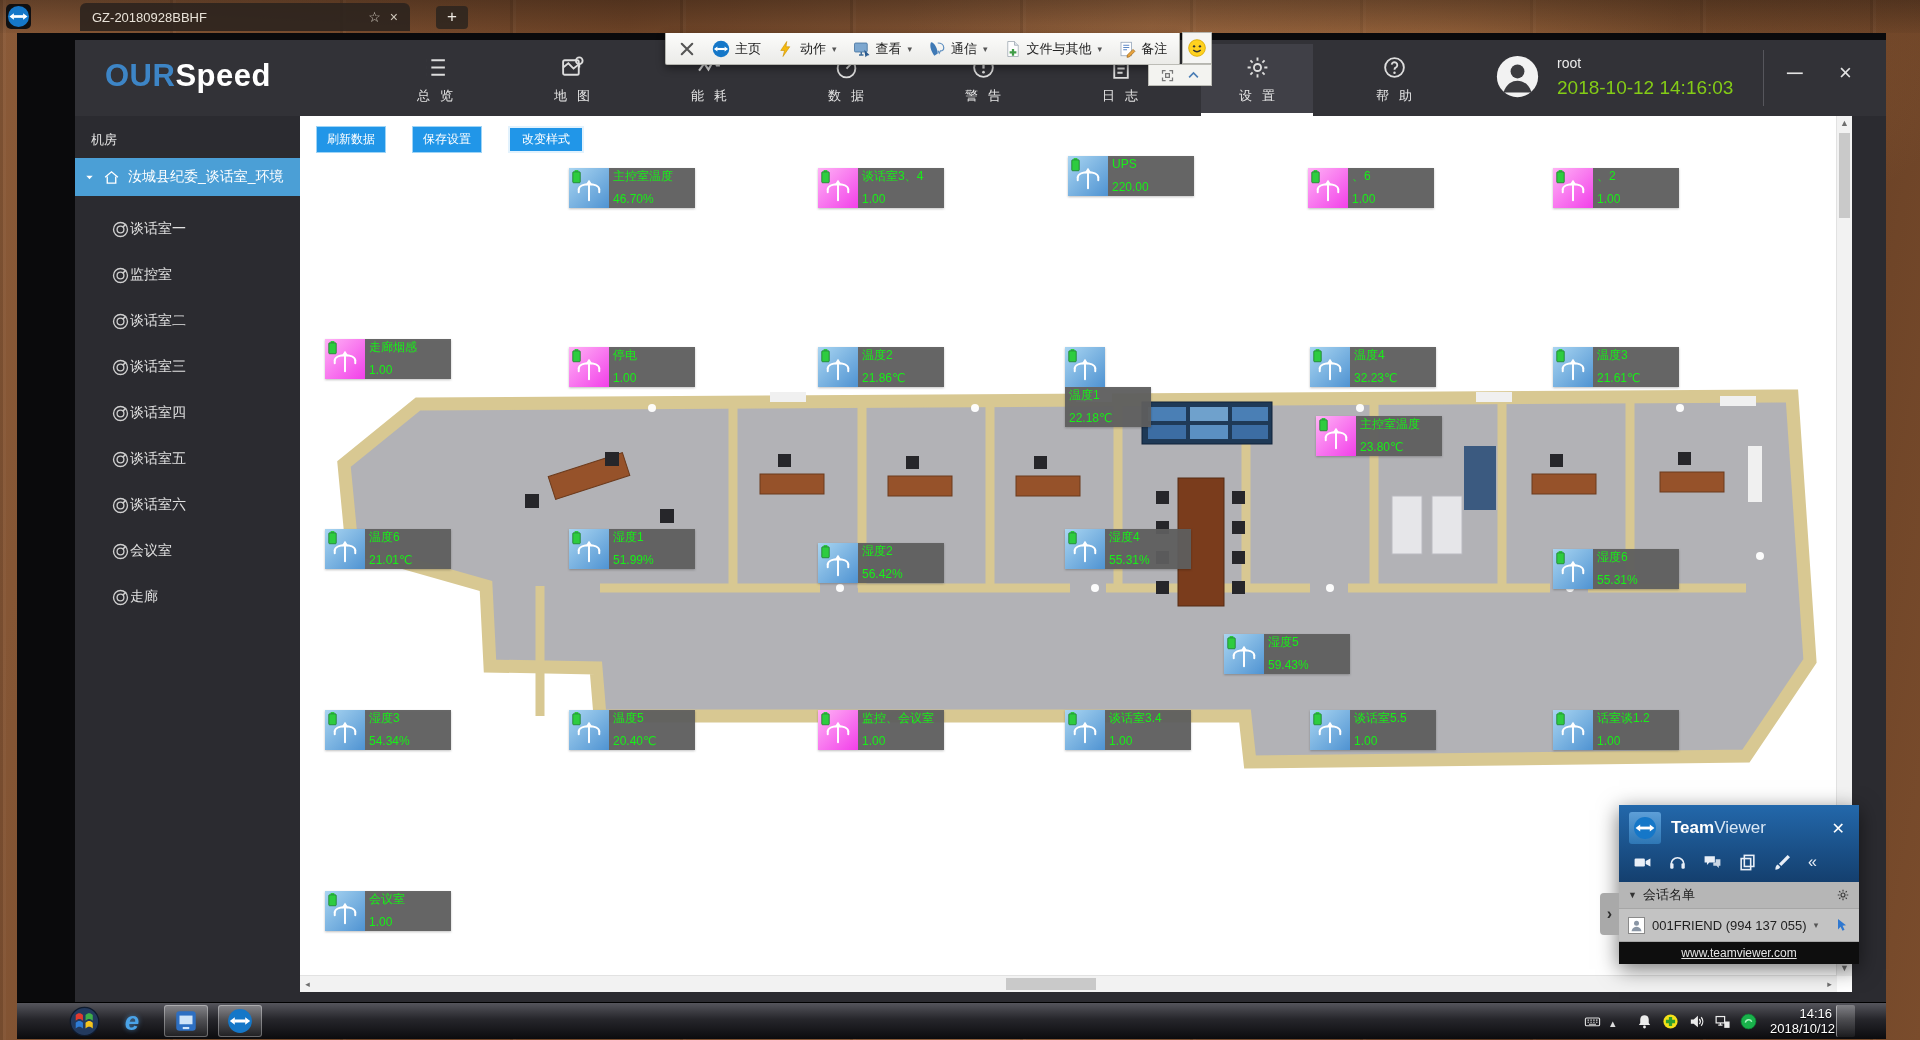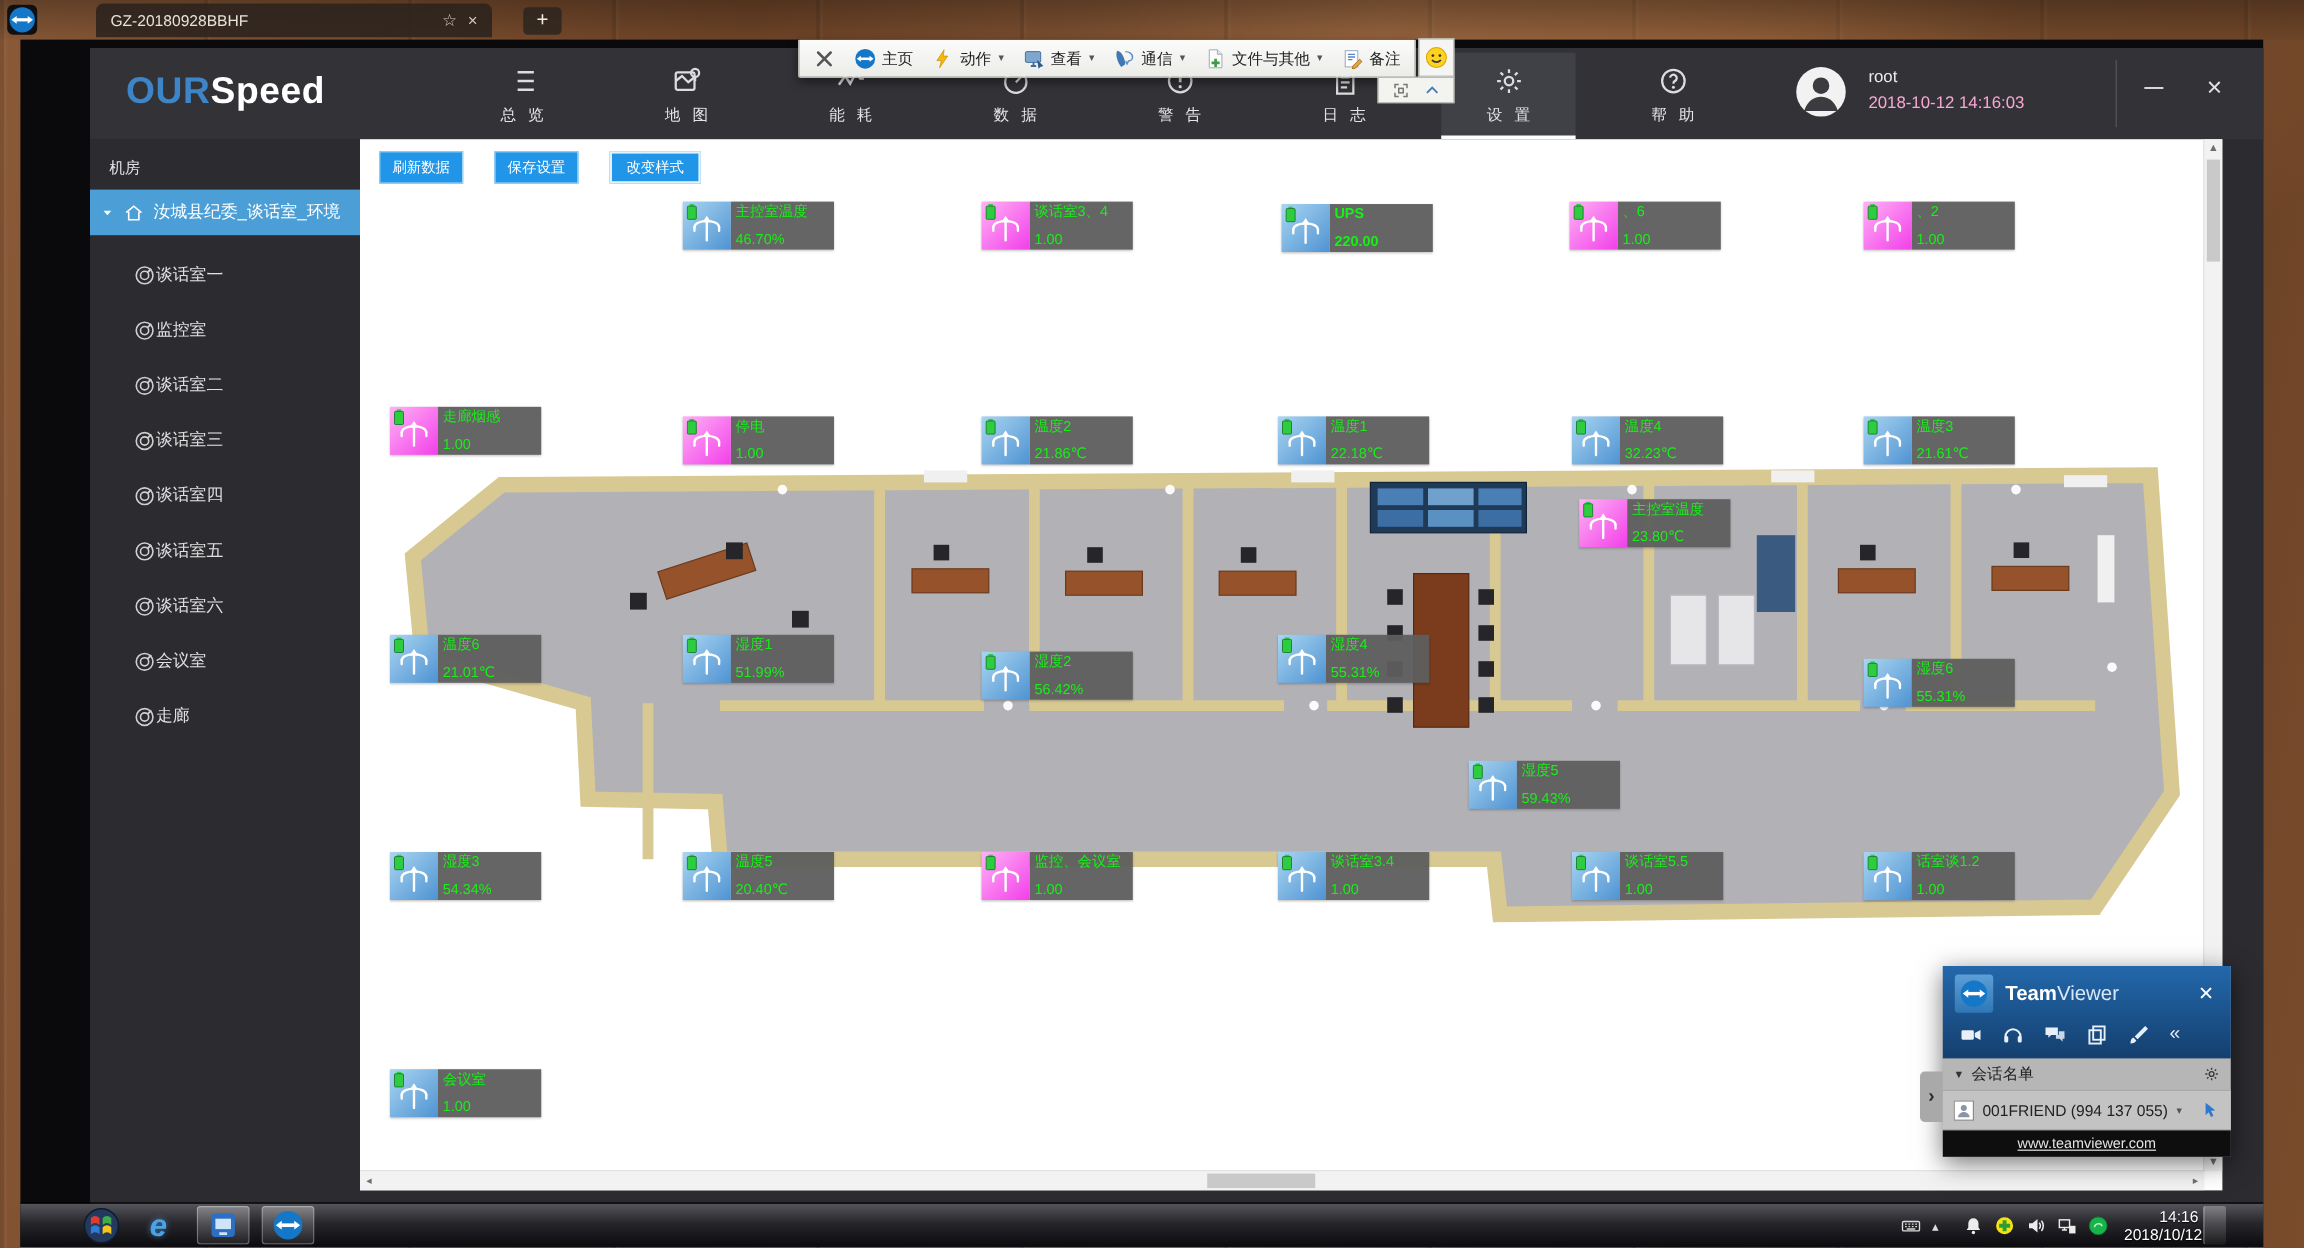--- a/index.html
+++ b/index.html
@@ -25,21 +25,21 @@
   .app-header{position:absolute;left:0;top:0;right:0;height:76px;background:#323237}
   .logo{position:absolute;left:30px;top:18px;font-size:31px;font-weight:bold;letter-spacing:.5px}
   .logo .p1{color:#3d85c6}.logo .p2{color:#fff}
   .nav{position:absolute;left:304px;top:4px;height:72px;display:flex}
   .nav-item{width:112px;margin-right:25px;display:flex;flex-direction:column;align-items:center;justify-content:center;gap:7px;color:#e5e5e5}
   .nav-item .nic{width:25px;height:25px}
   .nav-item .nlbl{font-size:13px;letter-spacing:10px;text-indent:10px;white-space:nowrap}
   .nav-item.active{background:#404047;box-shadow:inset 0 -3px 0 #fff}
   .uavatar{position:absolute;left:1420px;top:14px;width:45px;height:45px}
   .uname{position:absolute;left:1482px;top:15px;font-size:14px;color:#ececec}
-  .udate{position:absolute;left:1482px;top:37px;font-size:14px;color:#f9a8d4}
+  .udate{position:absolute;left:1482px;top:37px;font-size:19px;color:#84cc16}
   .udiv{position:absolute;left:1688px;top:10px;width:1px;height:56px;background:#56565c}
   .wbtn{position:absolute;top:20px;color:#e3e3e3;font-size:22px}
   .wmin{left:1712px}.wclose{left:1764px}
   
   .sidebar{position:absolute;left:0;top:76px;width:225px;bottom:0;background:#2b2b30}
   .sb-sec{padding:15px 0 9px 16px;color:#e2e2e2;font-size:13px}
   .sb-root{height:38px;background:#4b9fd6;color:#fff;display:flex;align-items:center;gap:8px;padding:0 9px;font-size:14px;white-space:nowrap;overflow:hidden}
   .sb-root .chev{width:11px;height:11px;flex:none}
   .sb-root .home{width:17px;height:17px;flex:none}
   .sb-items{margin-top:10px}
@@ -491,21 +491,21 @@
                   <path d="M19 6l-4.6 7h9.2z" fill="#fff" stroke="none"></path>
                 </svg>
               </span>
             </div>
             <div class="blbl">
               <span>谈话室3、4</span>
               <span>1.00</span>
             </div>
           </div>
 
-          <div class="badge" style="left: 768px; top: 54px; font-weight: bold;">
+          <div class="badge" style="left: 768px; top: 40px;">
             <div class="tile">
               <span class="batt">
                 <svg viewBox="0 0 12 18">
                   <rect x="3.5" y="0" width="5" height="2.4" fill="#2ecc40"></rect>
                   <rect x="1" y="2.4" width="10" height="14.6" rx="1.2" fill="#2ecc40" stroke="#1a7a28"></rect>
                 </svg>
               </span>
               <span class="gauge">
                 <svg viewBox="0 0 38 38" fill="none" stroke="#fff" stroke-width="2.5" stroke-linecap="round">
                   <path d="M6 18c1-8.5 25-8.5 26 0"></path>
@@ -629,21 +629,21 @@
                   <path d="M19 6l-4.6 7h9.2z" fill="#fff" stroke="none"></path>
                 </svg>
               </span>
             </div>
             <div class="blbl">
               <span>温度2</span>
               <span>21.86℃</span>
             </div>
           </div>
 
-          <div class="badge" style="left: 765px; top: 231px;">
+          <div class="badge" style="left: 765px; top: 231px; flex-direction: column;">
             <div class="tile">
               <span class="batt">
                 <svg viewBox="0 0 12 18">
                   <rect x="3.5" y="0" width="5" height="2.4" fill="#2ecc40"></rect>
                   <rect x="1" y="2.4" width="10" height="14.6" rx="1.2" fill="#2ecc40" stroke="#1a7a28"></rect>
                 </svg>
               </span>
               <span class="gauge">
                 <svg viewBox="0 0 38 38" fill="none" stroke="#fff" stroke-width="2.5" stroke-linecap="round">
                   <path d="M6 18c1-8.5 25-8.5 26 0"></path>

